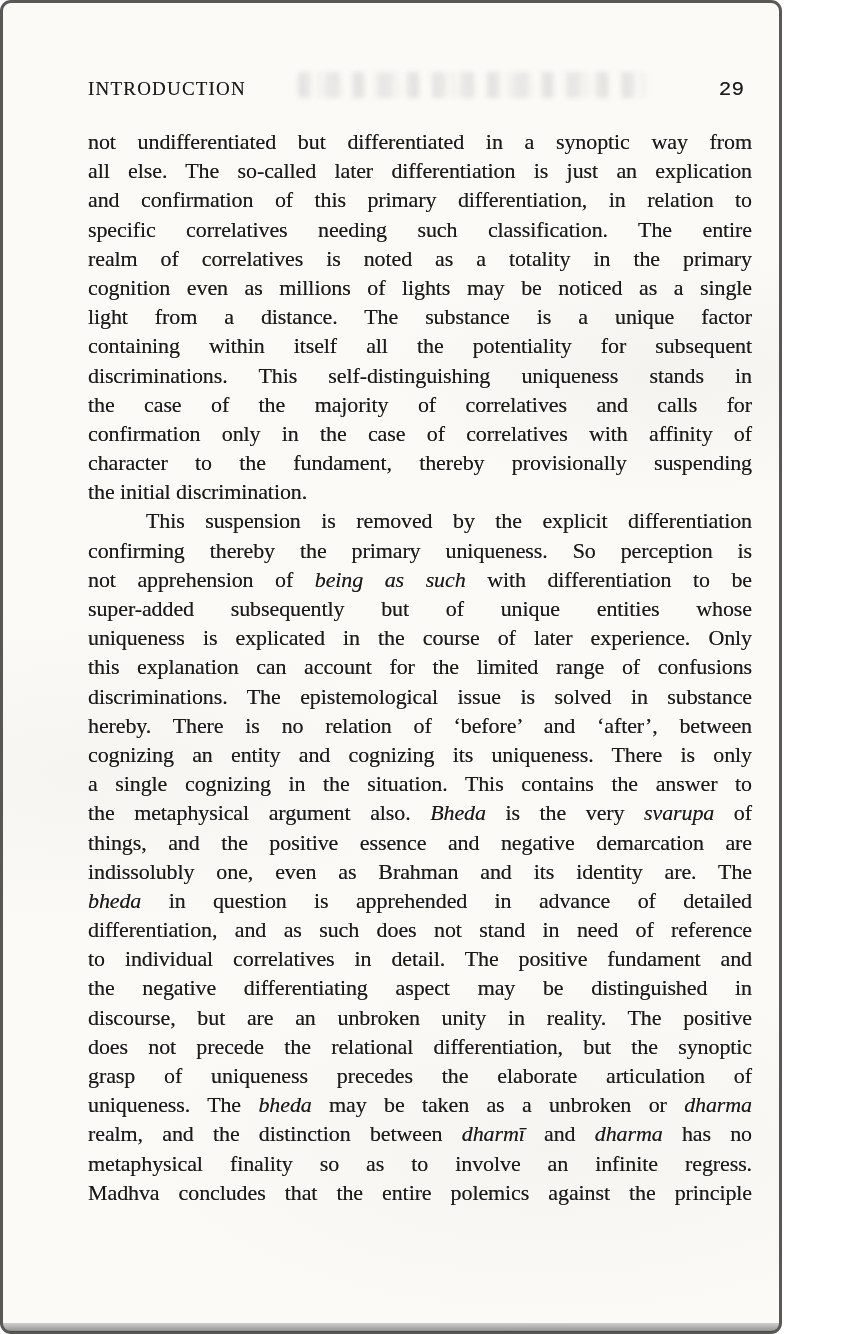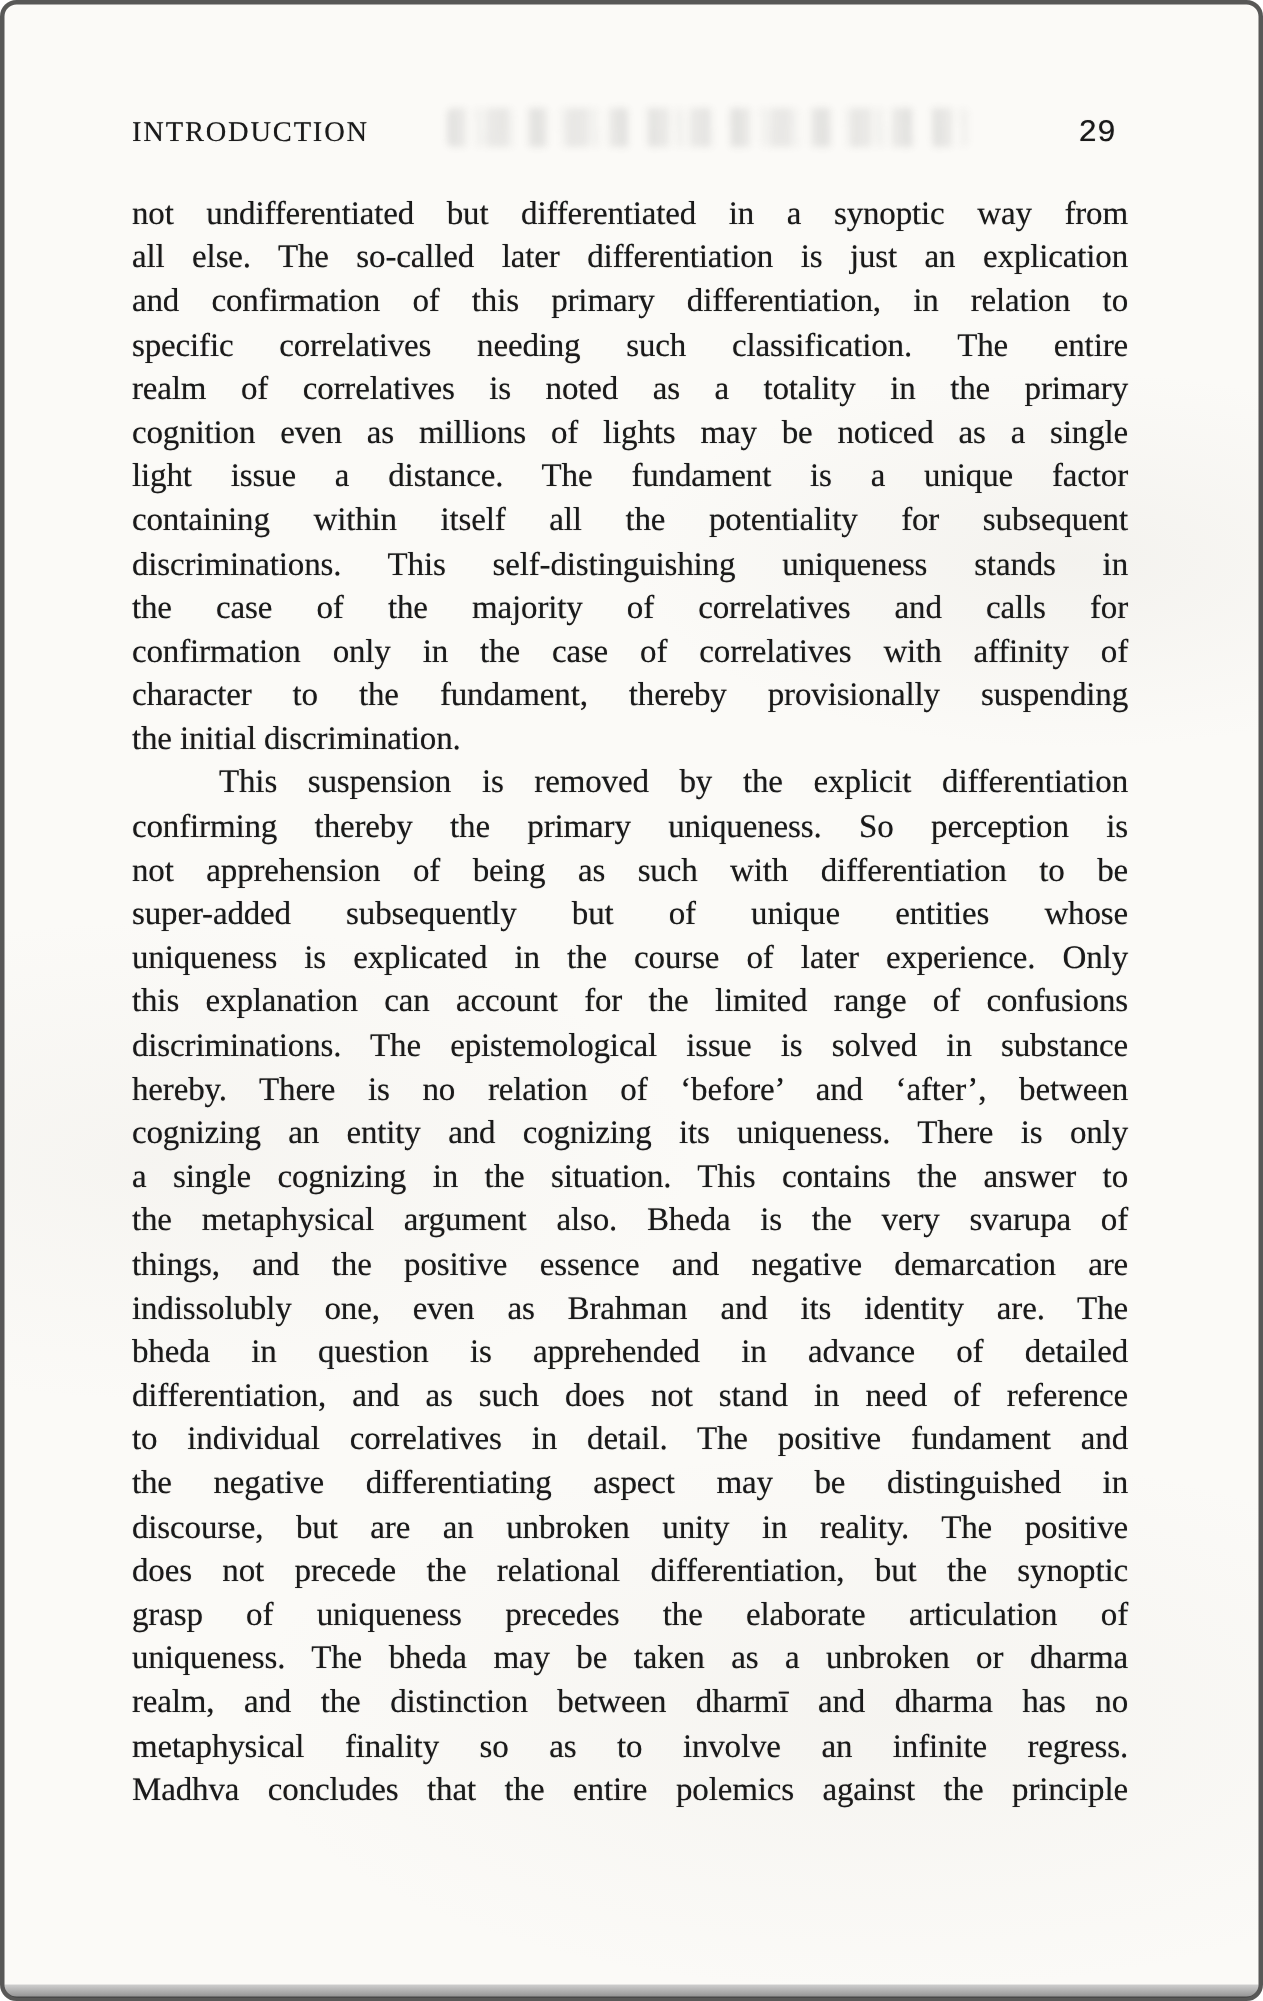--- a/index.html
+++ b/index.html
@@ -2,21 +2,21 @@
 <html style="--ink: #1a1a1a; --paper: #fbfaf7; --frame: #3b3b3b; --book_edge: #8e8e8e;"><head>
 <meta charset="utf-8">
 <style>
   html, body {
     margin: 0;
     padding: 0;
     background: #ffffff;
   }
   .photo {
     position: relative;
-    width: 842px;
+    width: 782px;
     height: 1334px;
     background: #ffffff;
     overflow: hidden;
     font-family: "Liberation Serif", serif;
   }
   .paper {
     position: absolute;
     inset: 0;
     border-radius: 10px;
     background:
@@ -58,21 +58,21 @@
     text-shadow: 0 0 0.55px rgba(20,20,20,0.6);
   }
   .line {
     height: 29.2px;
     text-align: justify;
     text-align-last: justify;
     white-space: normal;
   }
   .line.nj { text-align-last: left; }
   .line.ind { padding-left: 58px; }
-  .it { }
+  .it { font-style: italic; }
   .smudge {
     position: absolute;
     left: 298px;
     top: 72px;
     width: 348px;
     height: 26px;
     background:
       repeating-linear-gradient(90deg, rgba(110,110,110,0.28) 0 13px, transparent 13px 27px),
       repeating-linear-gradient(88deg, rgba(130,130,130,0.15) 0 7px, transparent 7px 19px);
     filter: blur(2.5px);
@@ -109,21 +109,21 @@
         <span class="title">INTRODUCTION</span>
         <span class="pagenum">29</span>
       </div>
       <div class="body-text">
           <div class="line"><span>not undifferentiated but differentiated in a synoptic way from</span></div>
           <div class="line"><span>all else. The so-called later differentiation is just an explication</span></div>
           <div class="line"><span>and confirmation of this primary differentiation, in relation to</span></div>
           <div class="line"><span>specific correlatives needing such classification. The entire</span></div>
           <div class="line"><span>realm of correlatives is noted as a totality in the primary</span></div>
           <div class="line"><span>cognition even as millions of lights may be noticed as a single</span></div>
-          <div class="line"><span>light issue a distance. The fundament is a unique factor</span></div>
+          <div class="line"><span>light from a distance. The substance is a unique factor</span></div>
           <div class="line"><span>containing within itself all the potentiality for subsequent</span></div>
           <div class="line"><span>discriminations. This self-distinguishing uniqueness stands in</span></div>
           <div class="line"><span>the case of the majority of correlatives and calls for</span></div>
           <div class="line"><span>confirmation only in the case of correlatives with affinity of</span></div>
           <div class="line"><span>character to the fundament, thereby provisionally suspending</span></div>
           <div class="line nj"><span>the initial discrimination.</span></div>
           <div class="line ind"><span>This suspension is removed by the explicit differentiation</span></div>
           <div class="line"><span>confirming thereby the primary uniqueness. So perception is</span></div>
           <div class="line"><span>not apprehension of </span><span class="it">being as such</span><span> with differentiation to be</span></div>
           <div class="line"><span>super-added subsequently but of unique entities whose</span></div>

